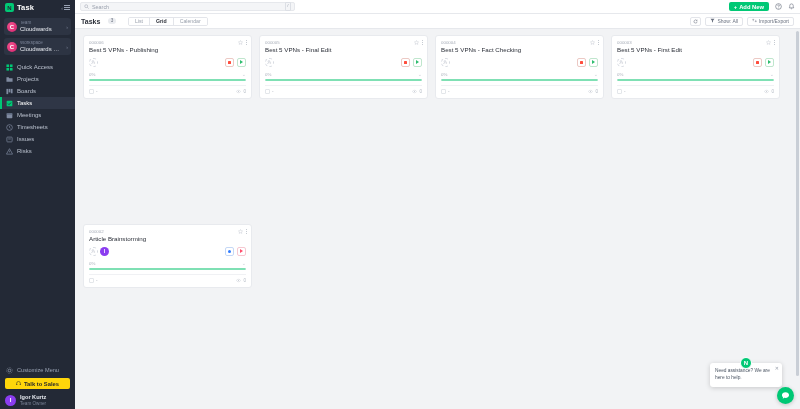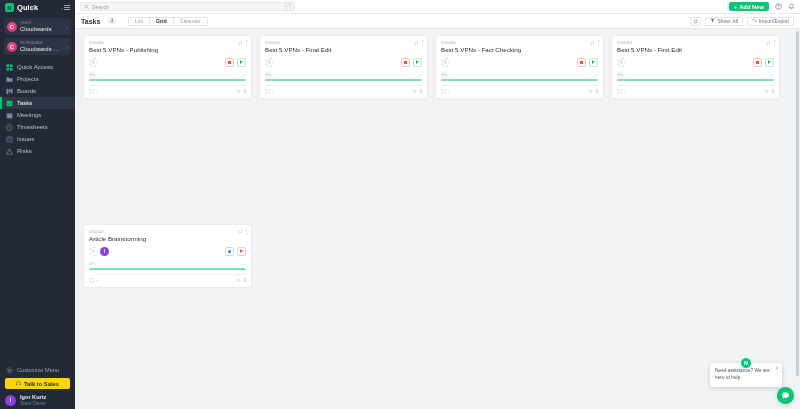--- a/index.html
+++ b/index.html
@@ -221,21 +221,21 @@
   .chat-fab svg { width:9px; height:9px; fill:#fff; }
 </style>
 </head>
 <body>
 
 <div class="app">
 
   <aside class="sidebar">
     <div class="sb-brand">
       <span class="logo-mark">N</span>
-      <span class="brand-name">Quick</span>
+      <span class="brand-name">Task</span>
       <span class="collapse-ic">
         <span style="font-size:5px;">‹</span>
         <span class="hamb">
             <i></i>
             <i></i>
             <i></i>
           </span>
       </span>
     </div>
 

